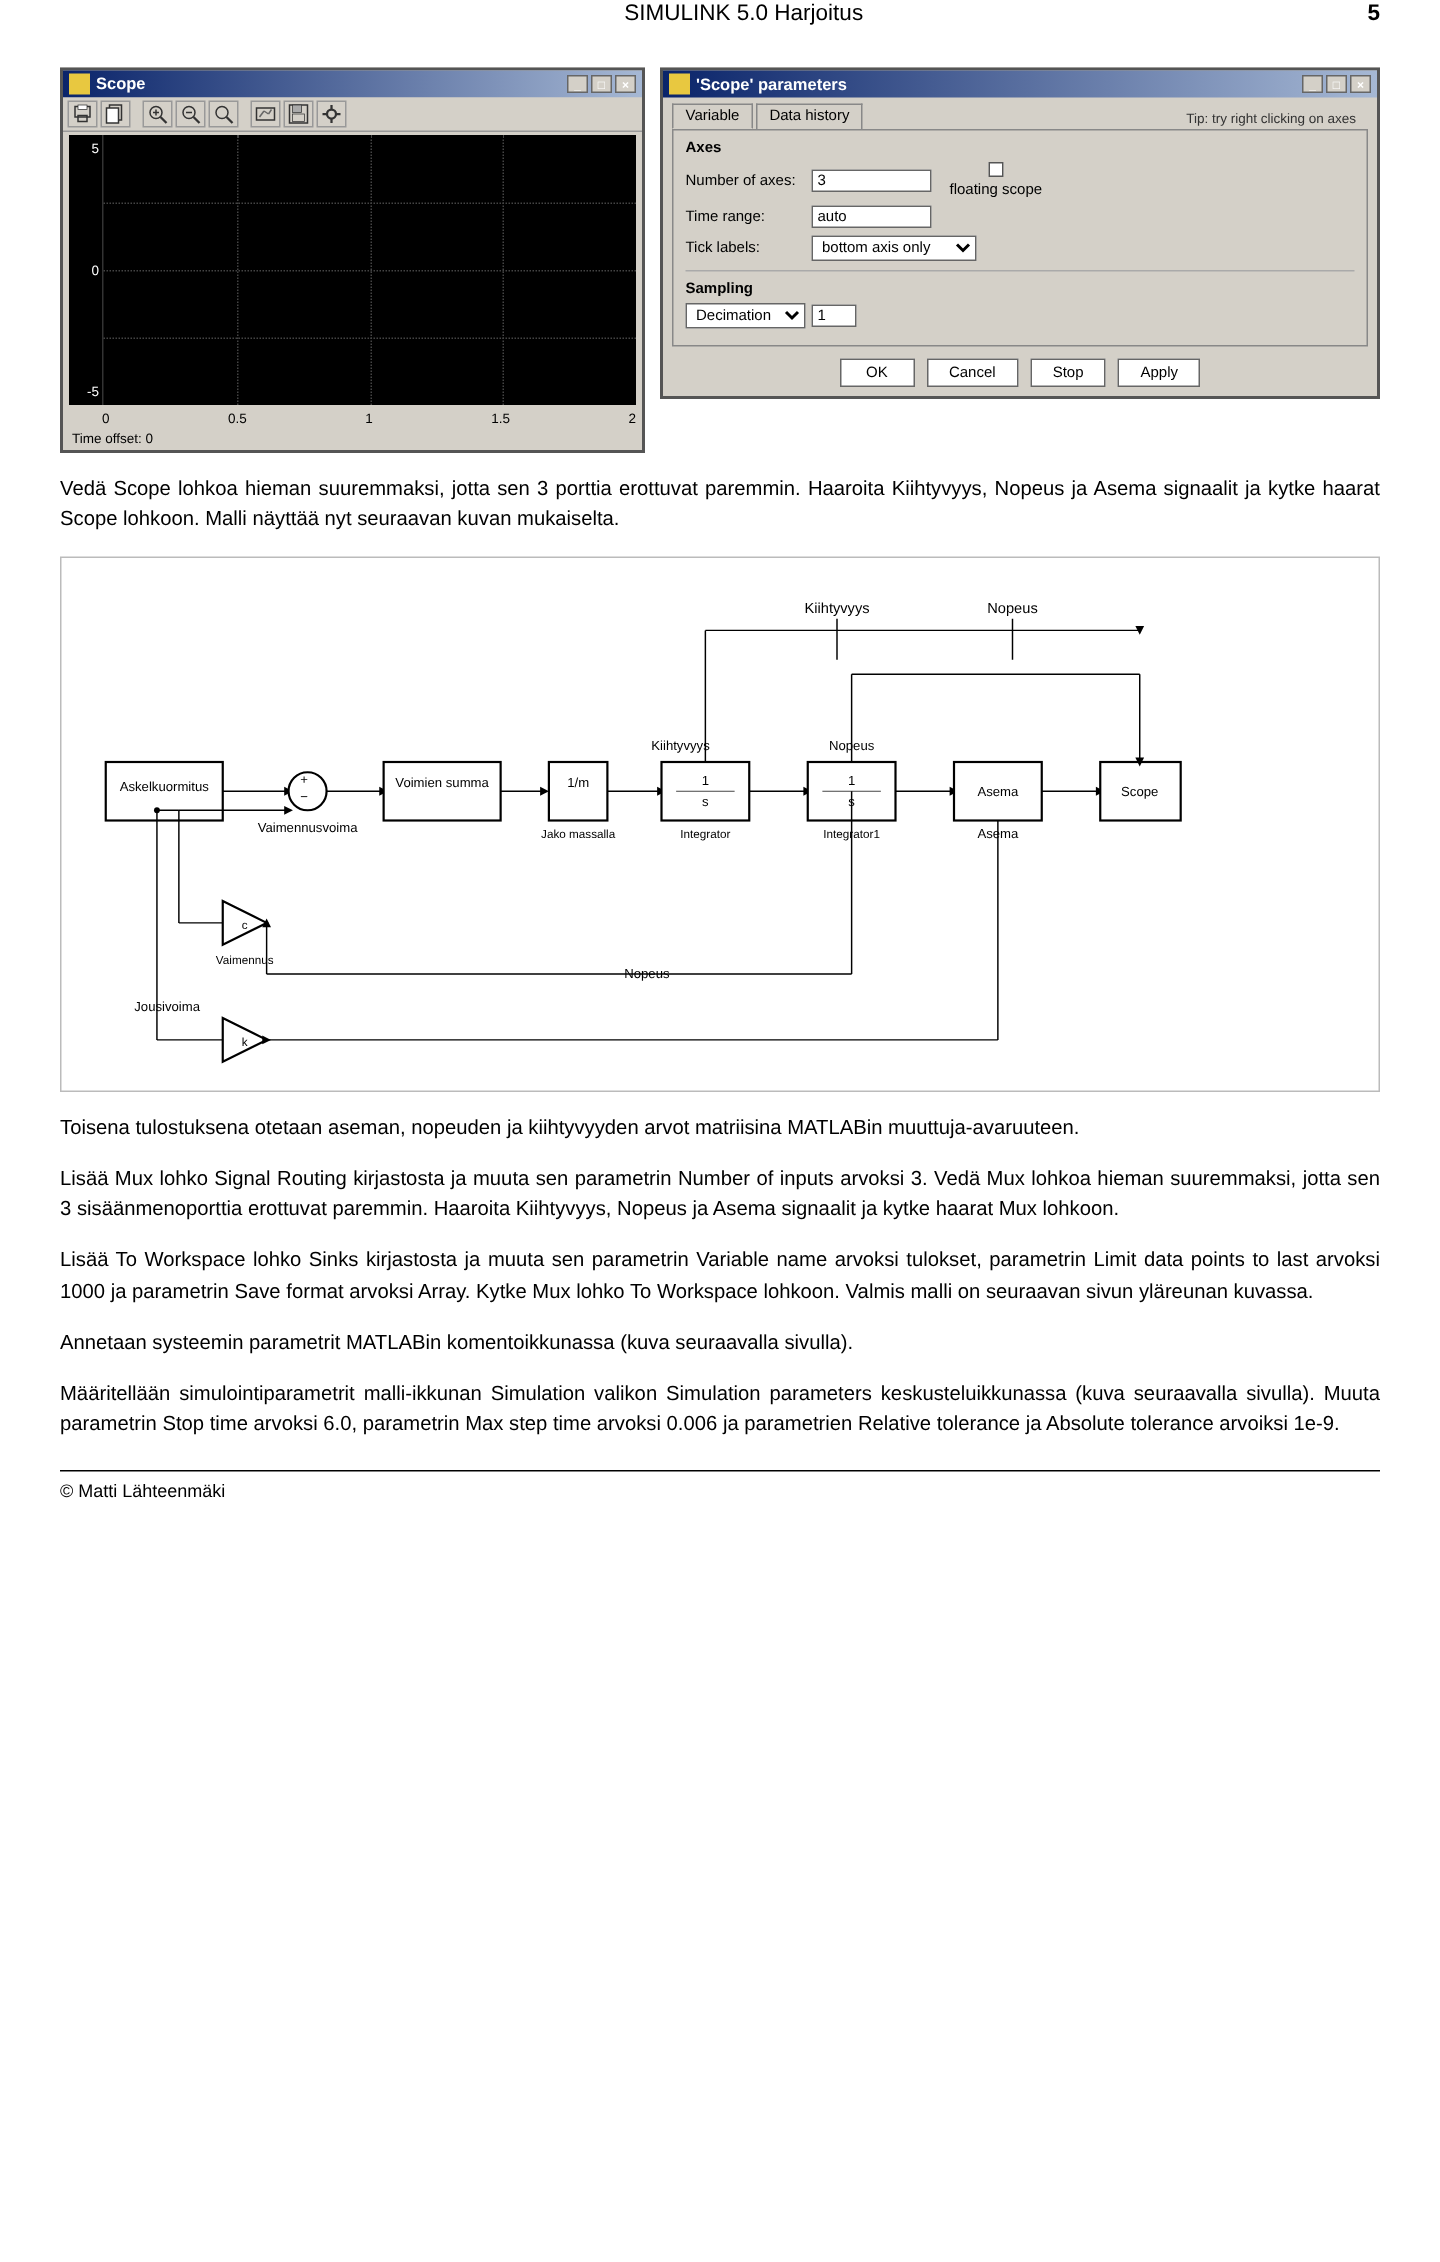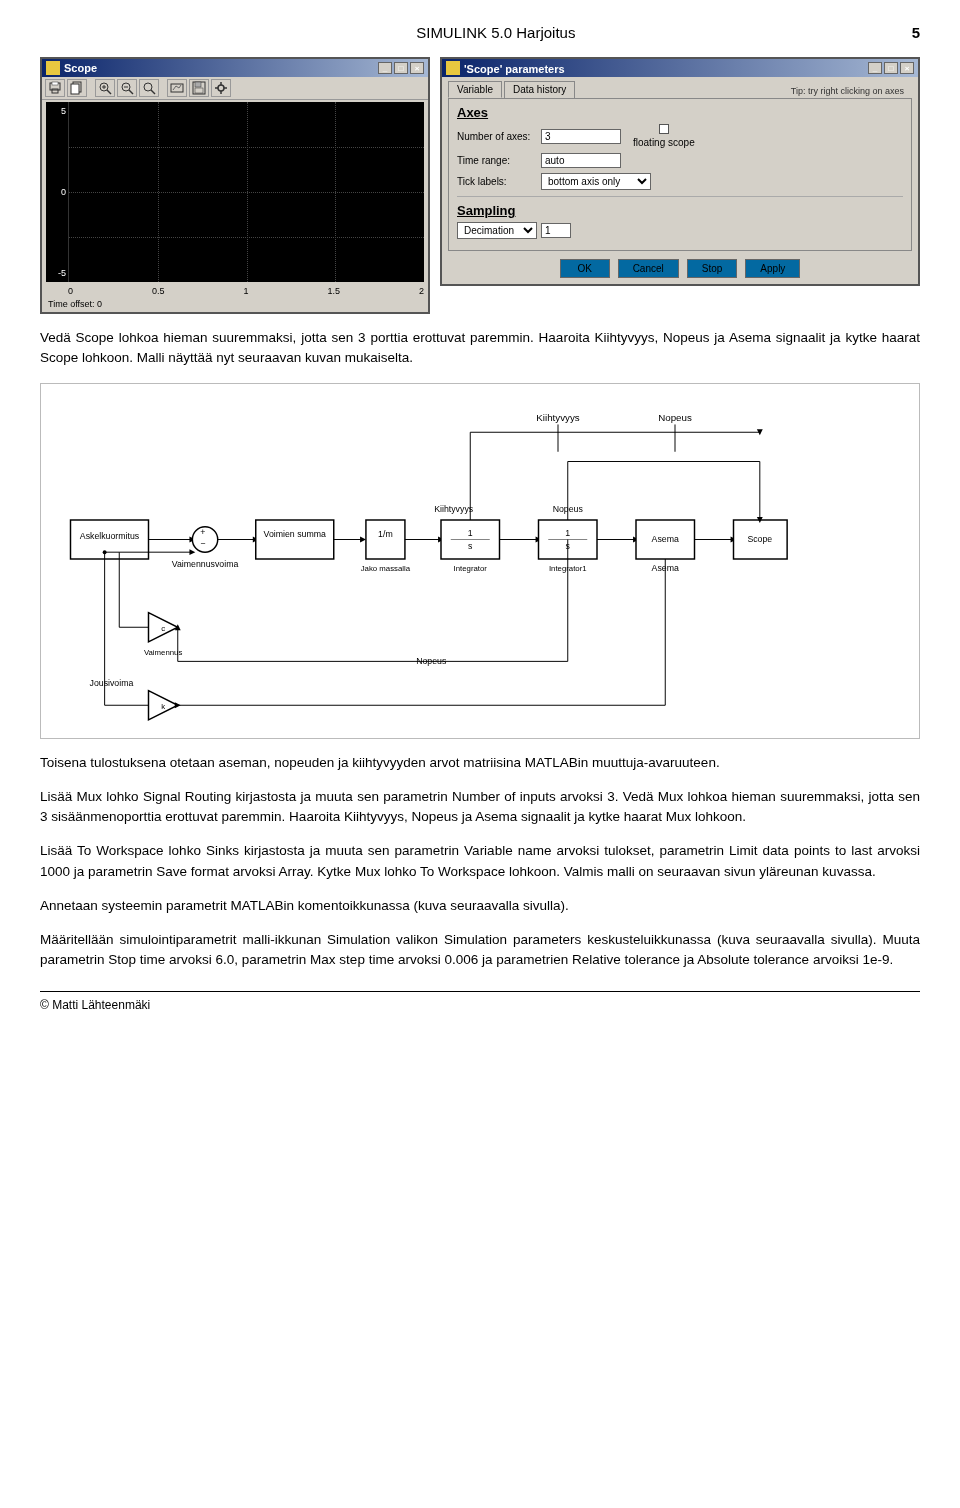--- a/index.html
+++ b/index.html
@@ -11,23 +11,23 @@
       min-height: 1508px;
       position: relative;
       padding: 0 40px 40px 40px;
     }
 
     
     .page-header {
       display: flex;
       justify-content: space-between;
       align-items: center;
-      padding: 24px 0 4px 0;
+      padding: 0 0 4px 0;
       border-bottom: none;
-      margin-bottom: 12px;
+      margin-bottom: 24px;
     }
     .page-title-text {
       font-family: Arial, sans-serif;
       font-size: 15px;
       font-weight: normal;
       flex: 1;
       text-align: center;
     }
     .page-number {
       font-family: Arial, sans-serif;
@@ -219,24 +219,23 @@
       text-align: right;
     }
     .params-body {
       border: 1px solid #888;
       margin: 0 6px 6px 6px;
       background: #d4d0c8;
       padding: 6px 8px;
     }
     .params-section-label {
       font-family: Arial, sans-serif;
-      font-size: 13px;
+      font-size: 10px;
       font-weight: bold;
       margin-bottom: 4px;
-      text-decoration: underline;
     }
     .params-row {
       display: flex;
       align-items: center;
       margin-bottom: 5px;
       gap: 4px;
     }
     .params-label {
       font-family: Arial, sans-serif;
       font-size: 10px;
@@ -274,21 +273,21 @@
       margin: 6px 0;
     }
     .params-buttons-row {
       display: flex;
       justify-content: center;
       gap: 8px;
       margin-top: 8px;
       padding: 0 6px 6px 6px;
     }
     .params-action-btn {
-      background: #0369a1;
+      background: #ffffff;
       border: 1px solid #666;
       font-family: Arial, sans-serif;
       font-size: 10px;
       padding: 3px 14px;
       cursor: pointer;
       min-width: 50px;
     }
 
     
     .body-text {

